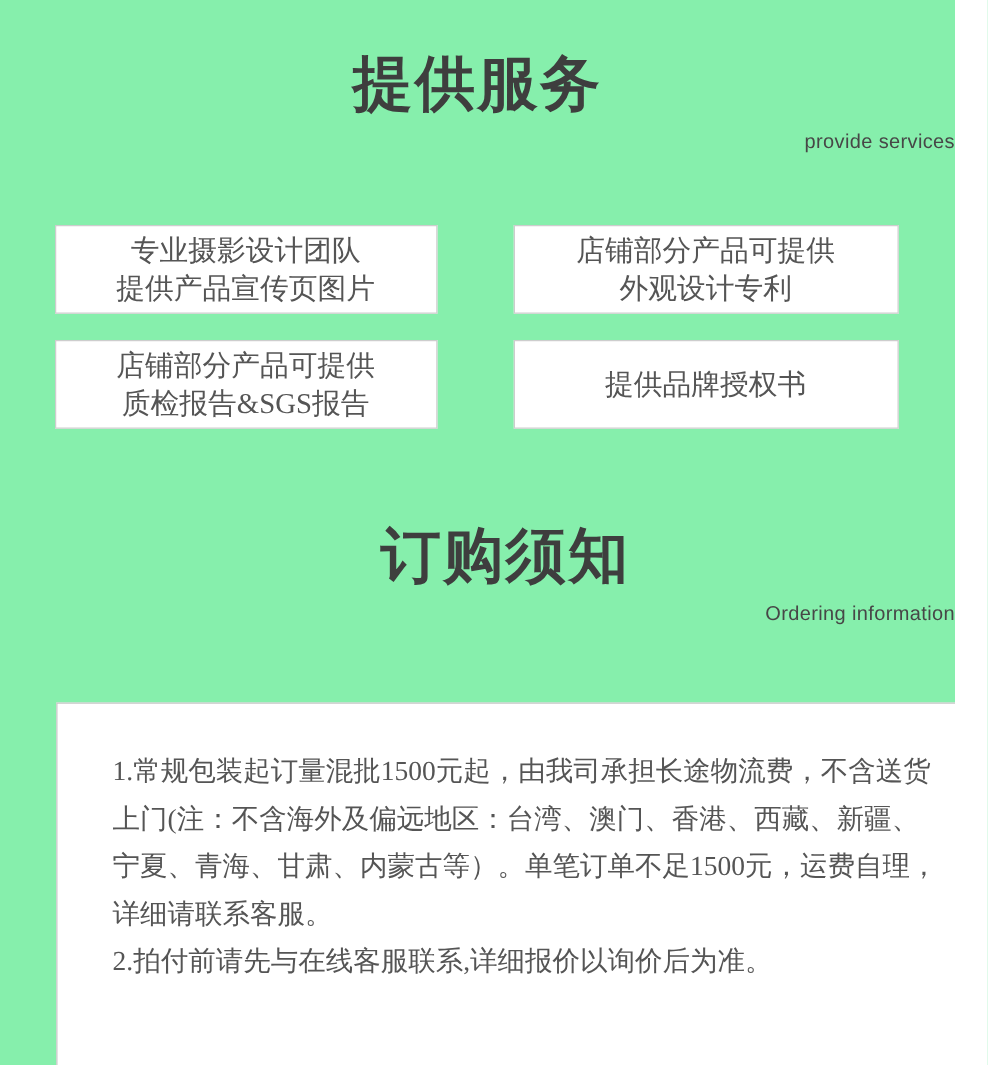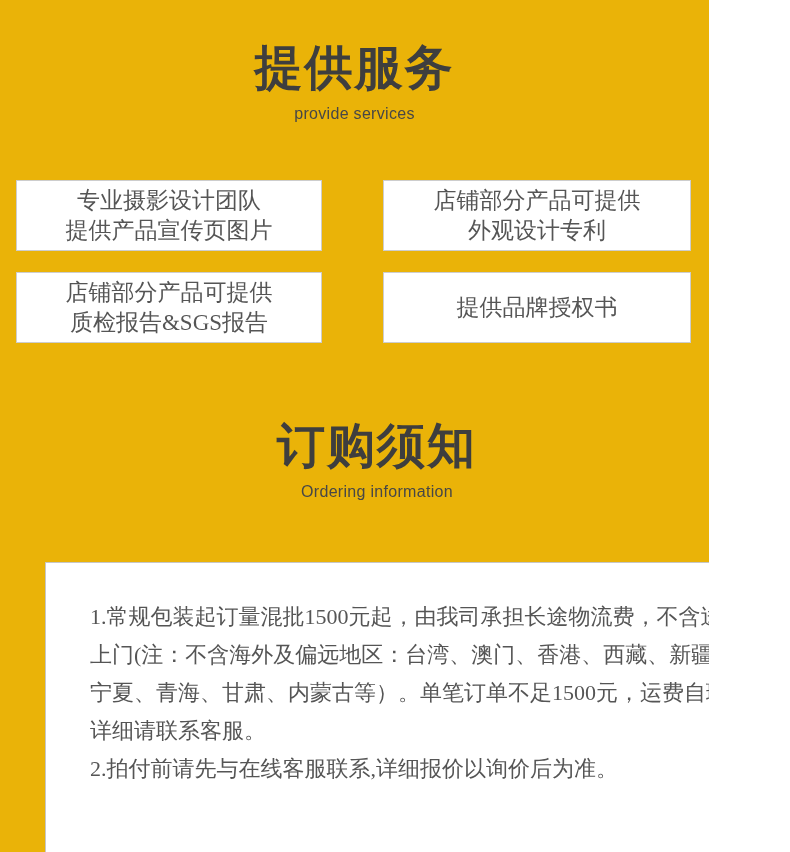--- a/index.html
+++ b/index.html
@@ -1,39 +1,39 @@
 <!DOCTYPE html>
 <html><head>
 <meta charset="utf-8">
 <style>
   html, body { margin: 0; padding: 0; background: #ffffff; }
   .page {
     position: relative;
-    width: 709px;
+    width: 764px;
     height: 852px;
-    background: #eab308;
+    background: #86efac;
     overflow: hidden;
     font-family: "Liberation Sans", "DejaVu Sans", sans-serif;
   }
   .section-title {
     margin: 0;
     font-size: 48px;
     font-weight: 700;
     line-height: 48px;
     letter-spacing: 2px;
     color: #3e3e3e;
     text-align: center;
   }
   .section-sub {
     margin-top: 12px;
     font-size: 16px;
     line-height: 19px;
     letter-spacing: 0.3px;
     color: #474747;
-    text-align: center;
+    text-align: right;
   }
   .services { padding-top: 44px; }
   .cards {
     width: 677px;
     margin: 57px auto 0;
     display: grid;
     grid-template-columns: 306px 308px;
     column-gap: 61px;
     row-gap: 21px;
   }

